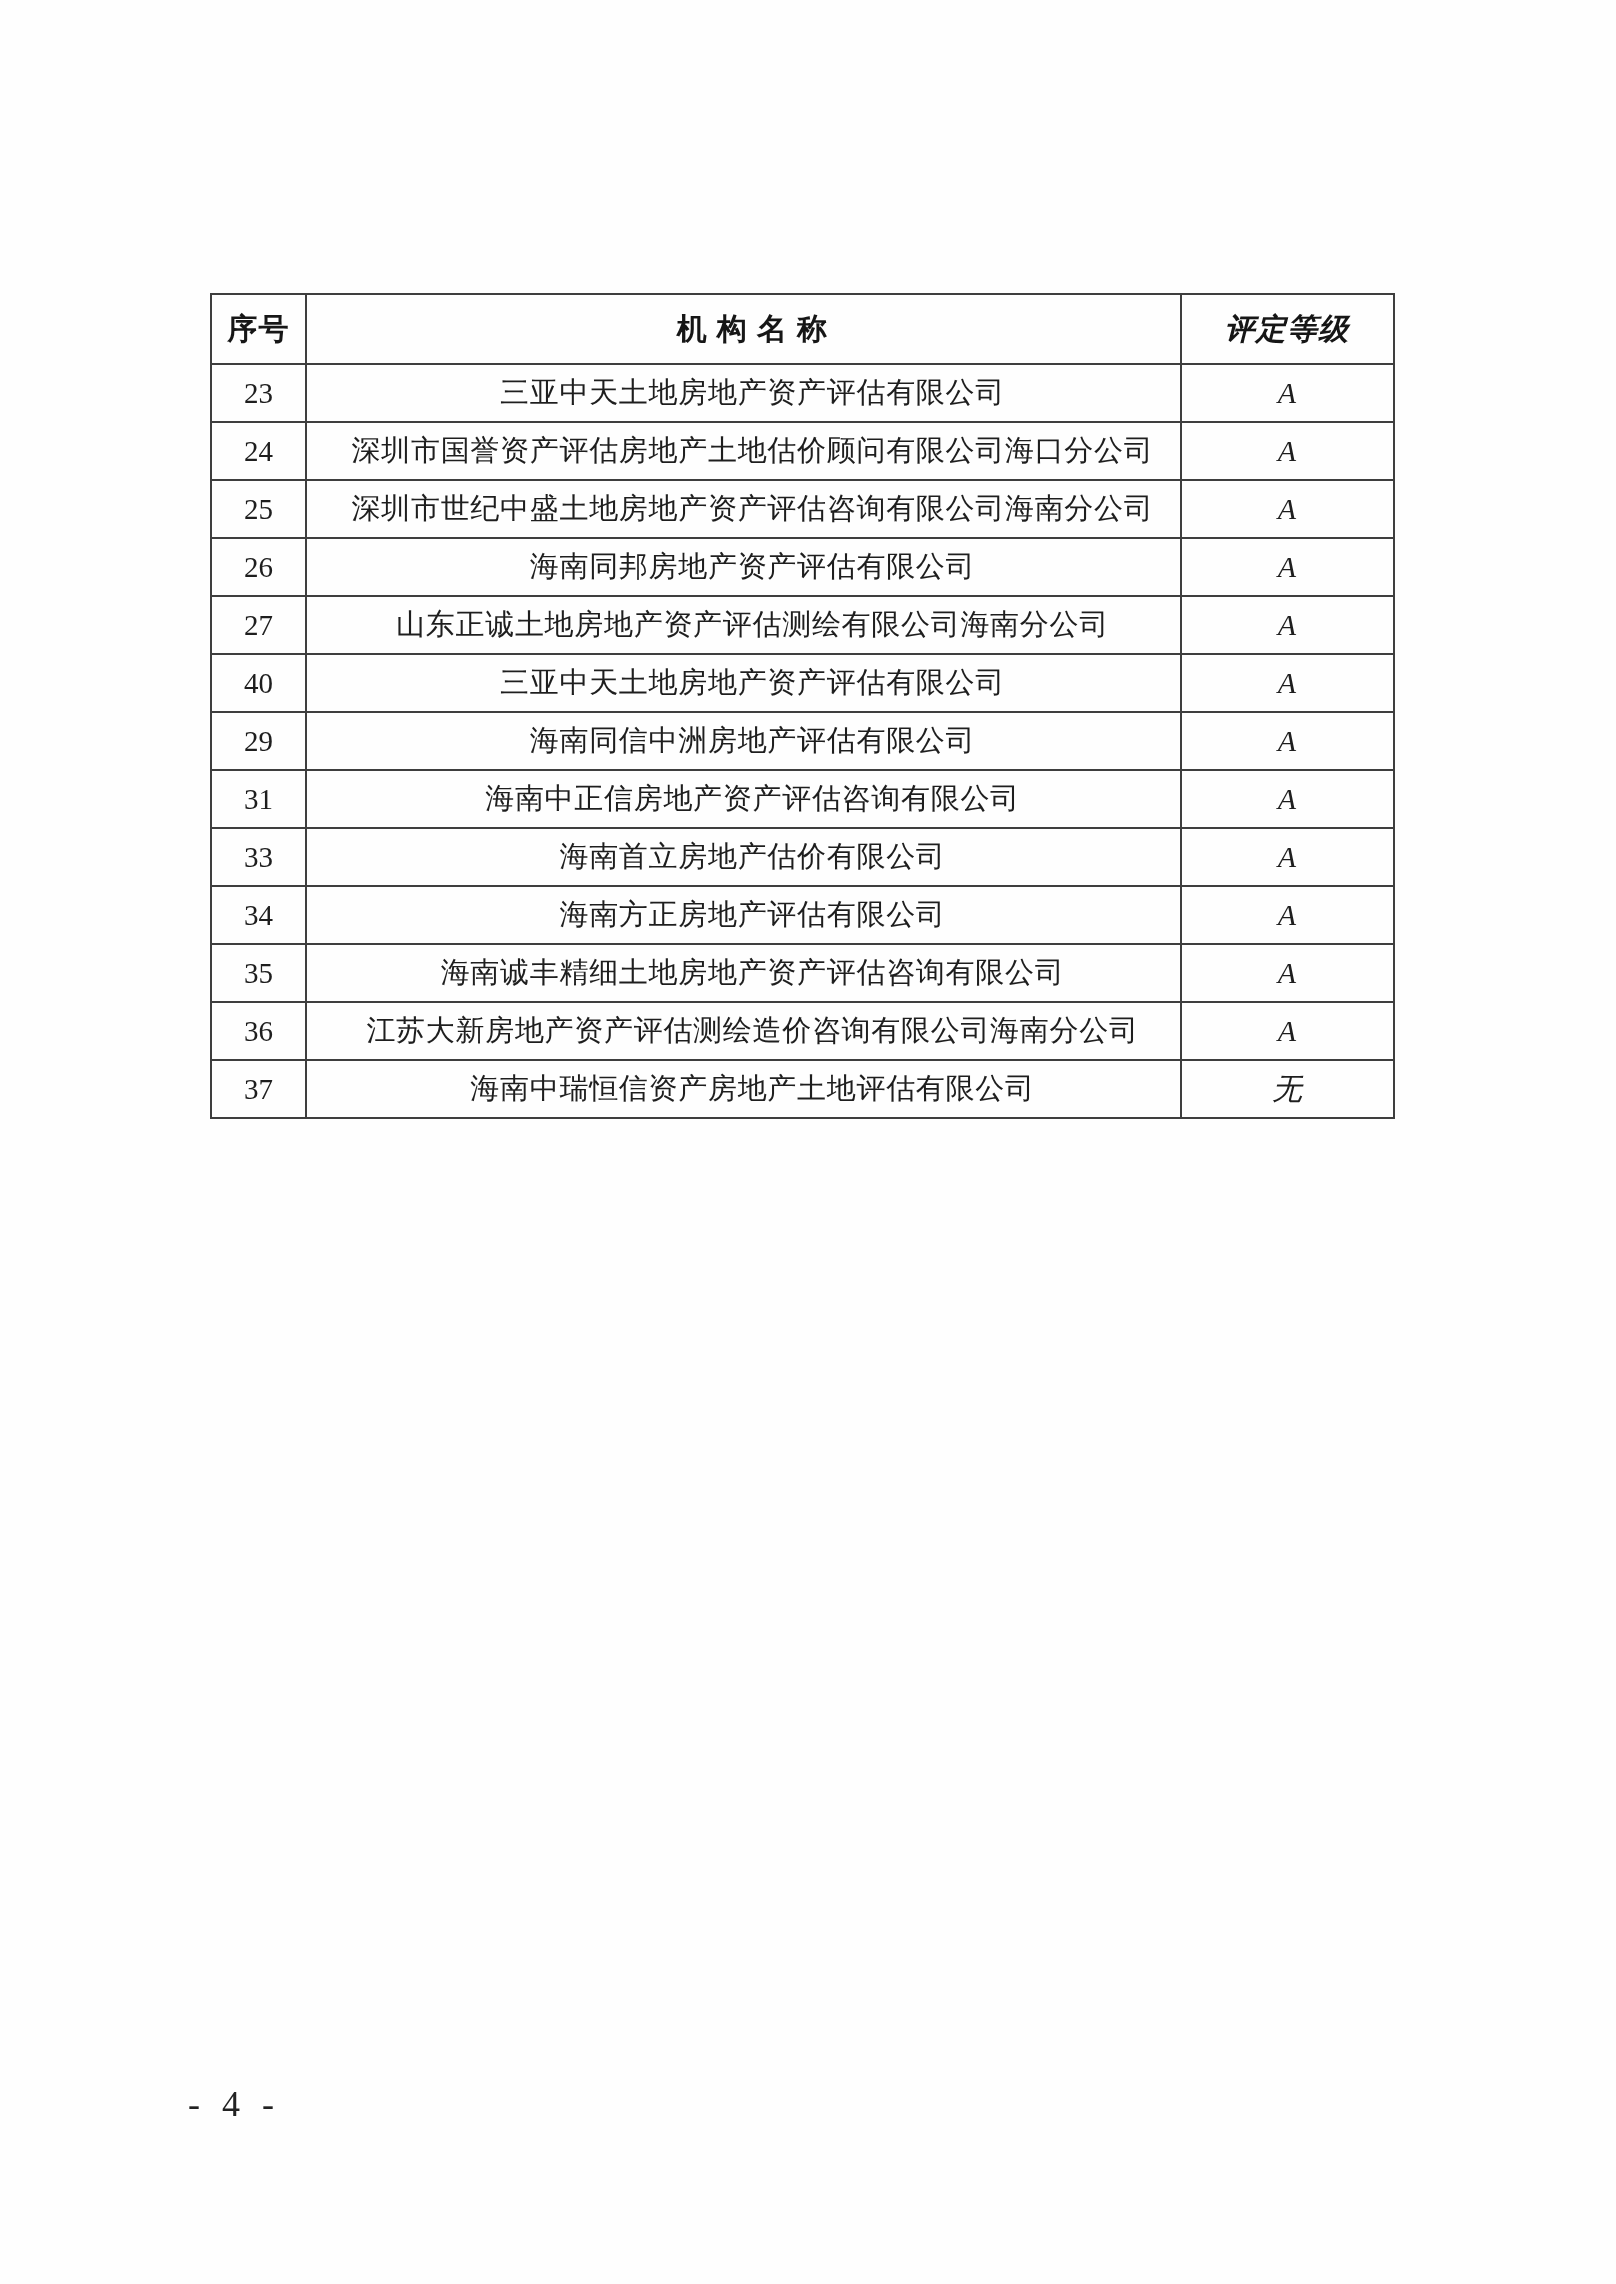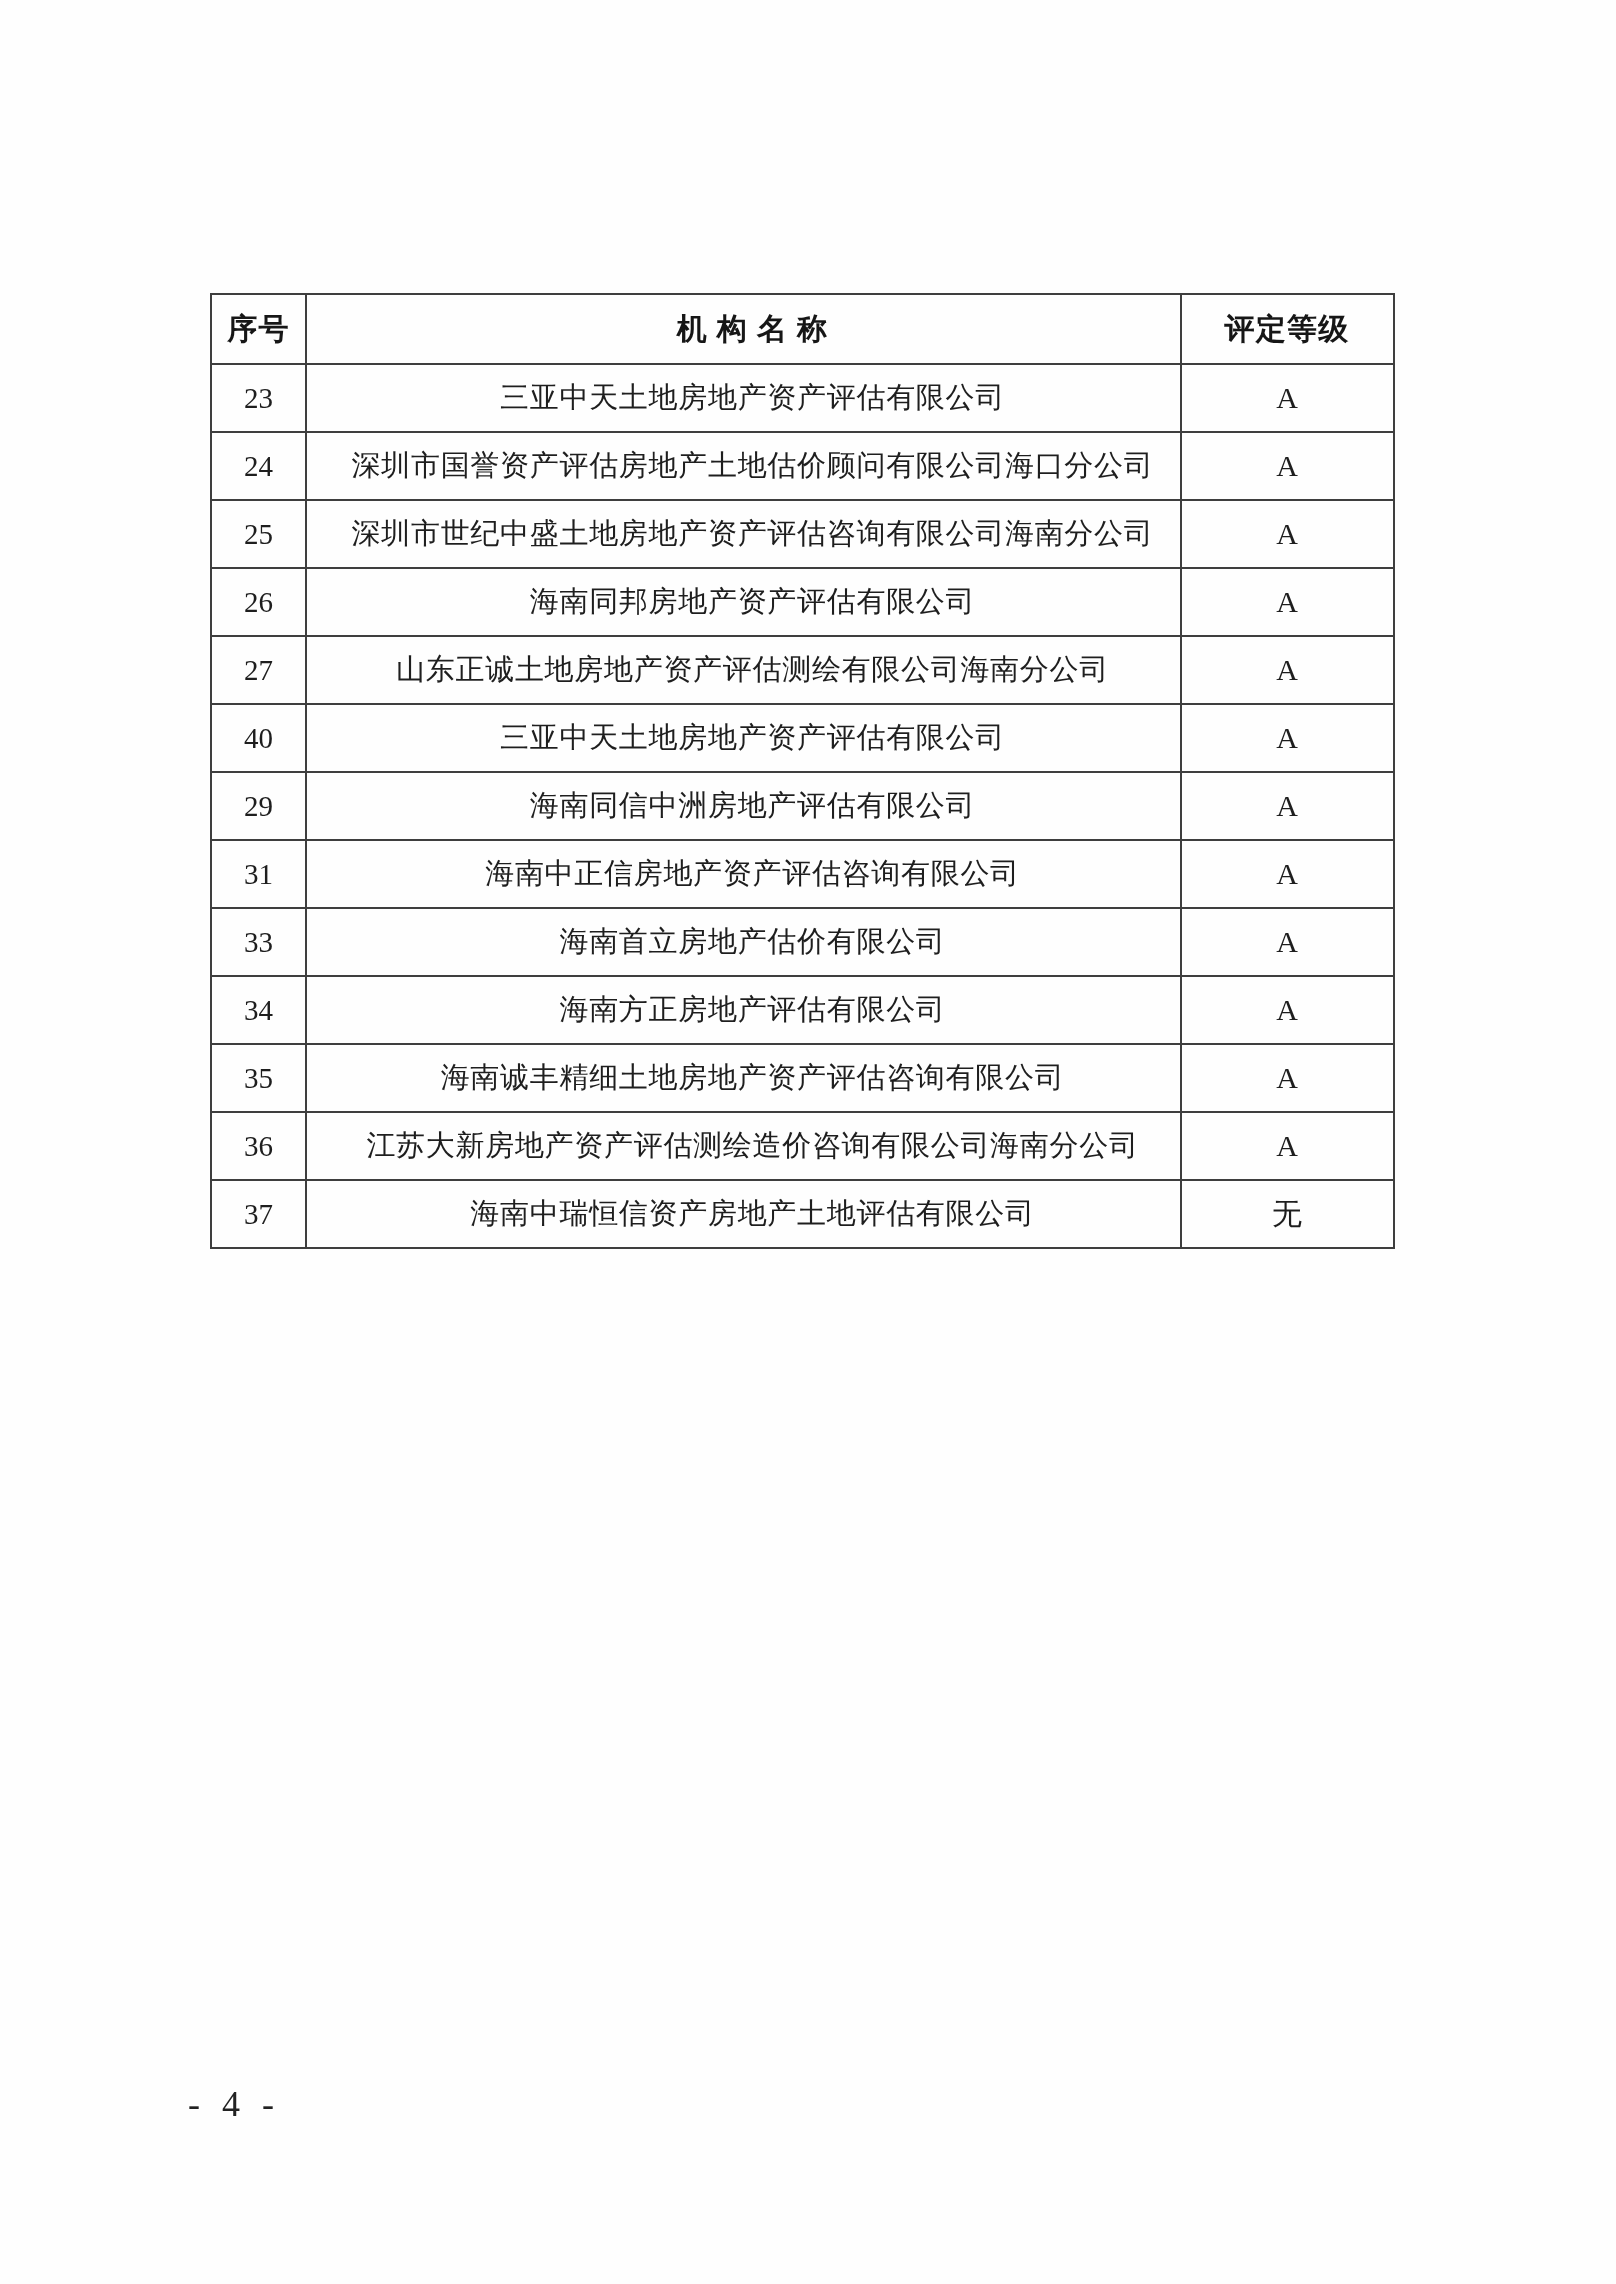--- a/index.html
+++ b/index.html
@@ -21,31 +21,31 @@
     border-collapse: collapse;
     table-layout: fixed;
     border: 2.6px solid #383838;
   }
   .doc-table th, .doc-table td {
     border: 2px solid #3e3e3e;
     vertical-align: middle;
     overflow: hidden;
   }
   .doc-table thead tr { height: 70px; padding-left: 46px; }
-  .doc-table tbody tr { height: 68px; }
+  .doc-table tbody tr { height: 58px; }
   .doc-table th {
     font-size: 30px;
     font-weight: bold;
     color: #161616;
     text-align: center;
     letter-spacing: 1.3px;
   }
   .col-index { width: 91px; text-align: center; font-size: 29px; }
   .col-name  { width: 852px; text-align: center; padding-left: 19.5px; font-size: 29px; letter-spacing: 0.7px; }
-  .col-grade { width: 209px; text-align: center; font-size: 30px; }
+  .col-grade { width: 209px; text-align: center; font-size: 30px; font-style: italic; }
   .page-number {
     position: absolute;
     left: 188px;
     top: 2083px;
     font-size: 36px;
     letter-spacing: 6.5px;
     color: #222222;
     font-family: "Liberation Serif", "DejaVu Serif", serif;
   }
 </style>

